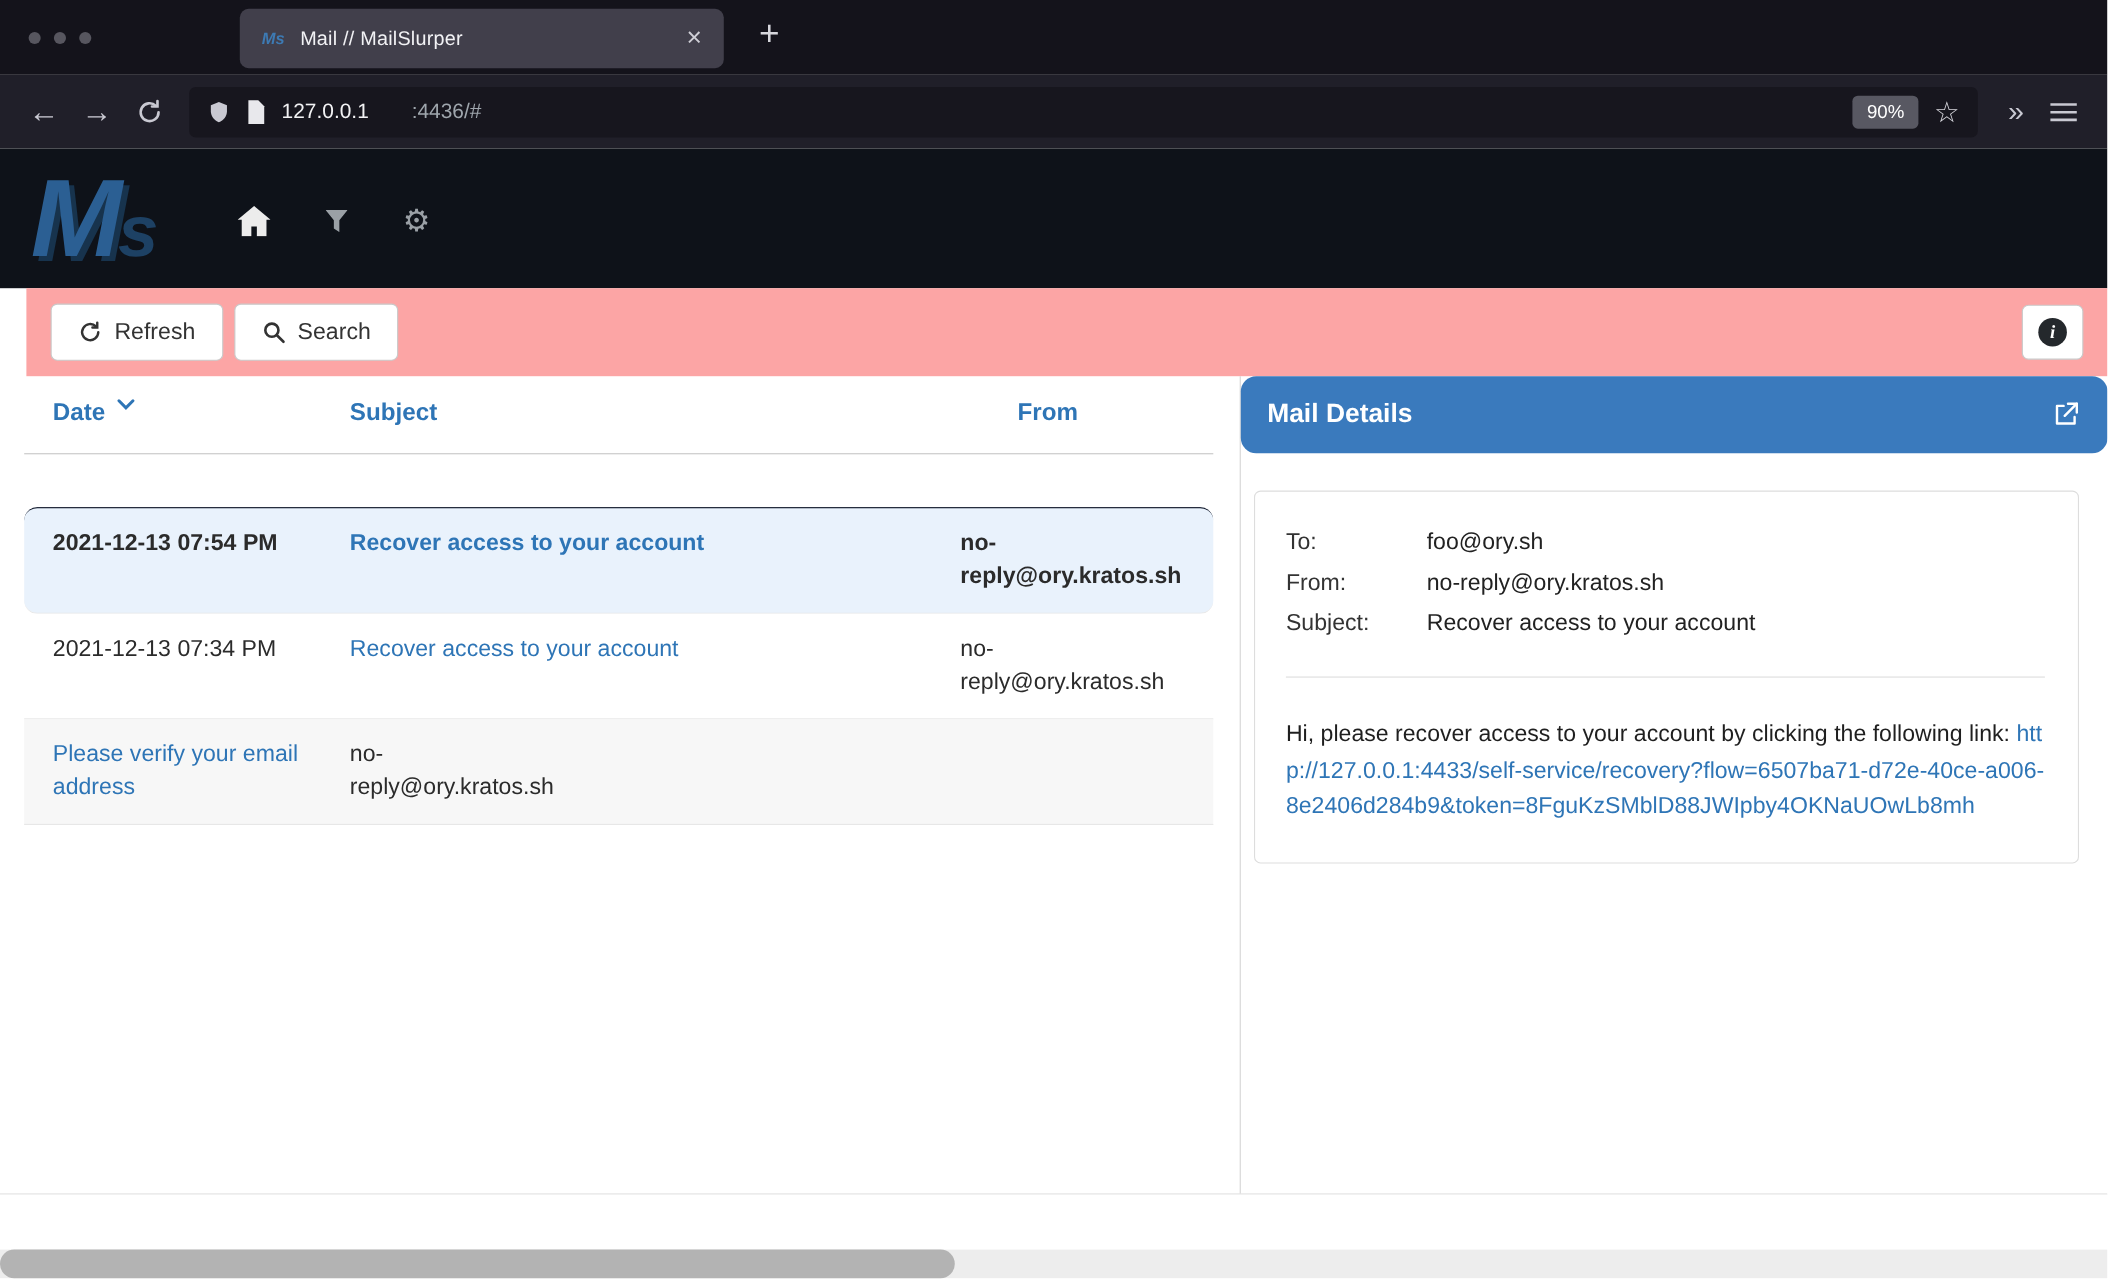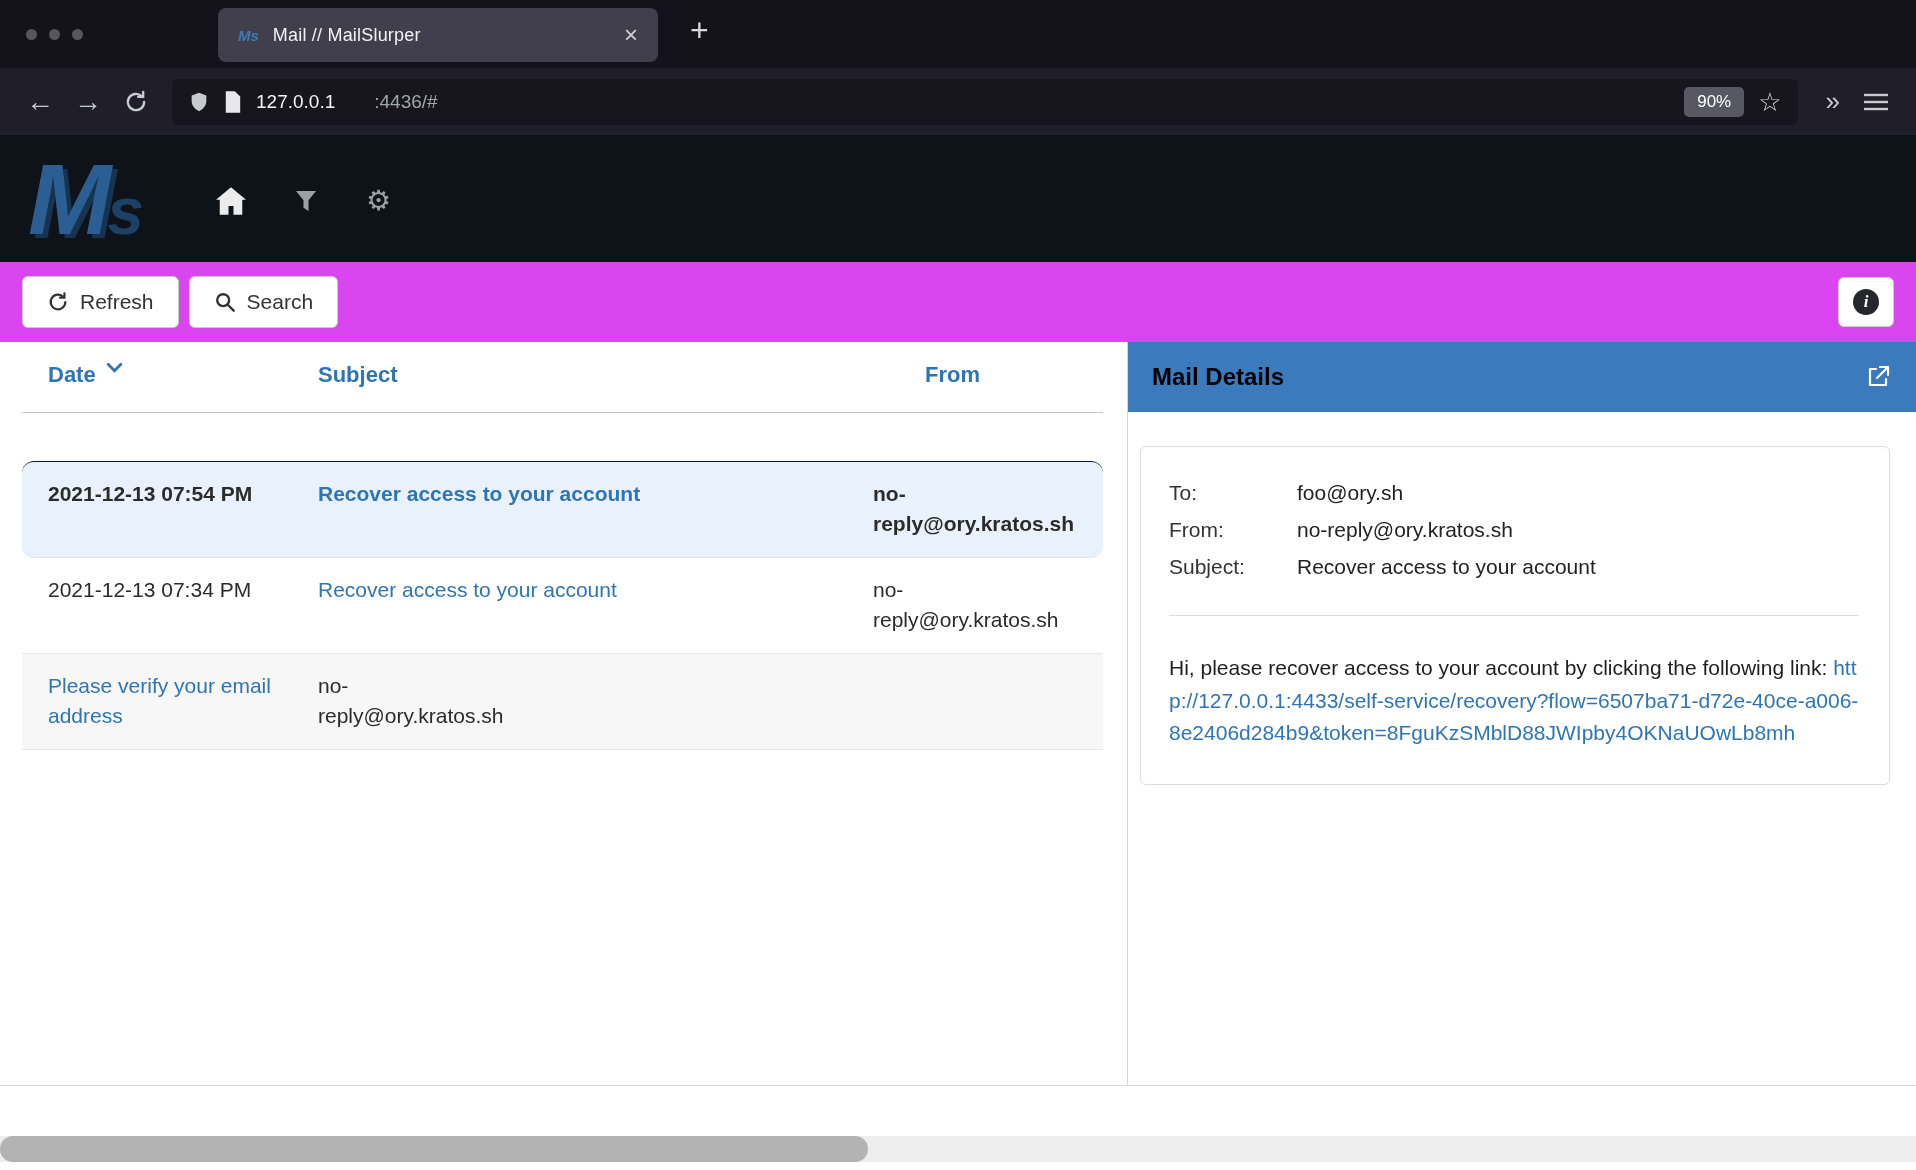--- a/index.html
+++ b/index.html
@@ -32,21 +32,21 @@
   
   .app-header { height:127px; background:#0e1219; display:flex; align-items:center; overflow:hidden; }
   .logo { margin-left:28px; line-height:1; white-space:nowrap; }
   .logo-m { font-size:100px; font-weight:bold; font-style:italic; color:#2b5f93; text-shadow:5px 4px 0 #17334d; }
   .logo-s { font-size:66px; font-weight:bold; font-style:italic; color:#1d4164; margin-left:-4px; }
   .header-icons { display:flex; align-items:center; gap:50px; margin-left:72px; margin-top:4px; }
   .hicon { display:flex; align-items:center; justify-content:center; }
   .gear-glyph { font-size:28px; color:#9aa0a6; line-height:1; }
 
   
-  .toolbar { height:80px; background:#d946ef; display:flex; align-items:center; padding:0 22px; gap:10px; }
+  .toolbar { height:80px; background:#fca5a5; display:flex; align-items:center; padding:0 22px; gap:10px;margin-left:24px; }
   .btn { display:flex; align-items:center; gap:11px; border:1px solid #c9c9c9; border-radius:6px;
          background:#fff; padding:13px 24px; font-size:21px; color:#333; }
   .info-btn { margin-left:auto; width:56px; height:50px; border:1px solid #c9c9c9; border-radius:6px;
               display:flex; align-items:center; justify-content:center; background:#fff; }
   .info-circle { width:26px; height:26px; border-radius:50%; background:#24282c; color:#fff;
                  display:flex; align-items:center; justify-content:center;
                  font-family:"Liberation Serif", serif; font-style:italic; font-size:17px; font-weight:bold; }
 
   
   .content { display:flex; height:744px; border-bottom:1px solid #d9d9d9; }
@@ -60,22 +60,22 @@
   .rows { margin-top:48px; }
   .row { display:grid; grid-template-columns:270px 555px 1fr; padding:17px 0 17px 26px;
          font-size:21px; line-height:1.45; border-bottom:1px solid #e7e7e7; color:#2b2b2b; }
   .row.selected { background:#e9f2fc; font-weight:bold; border-top:1px solid #0f172a;border-radius:12px; }
   .row.striped { background:#f7f7f7; }
   .cell-date { max-width:210px; }
   .cell-subject a, .subject-link { color:#2e75b6; text-decoration:none; }
   .cell-from { max-width:212px; }
 
   .right-pane { flex:1; display:flex; flex-direction:column; }
-  .details-header { height:70px; background:#3a7abd; color:#000000; display:flex; align-items:center;
-                    padding:0 26px 0 24px; font-size:24px; font-weight:bold; }
+  .details-header { height:70px; background:#3a7abd; color:#ffffff; display:flex; align-items:center;
+                    padding:0 26px 0 24px; font-size:24px; font-weight:bold;border-radius:14px; }
   .external-icon { margin-left:auto; display:flex; }
   .details-card { margin:34px 26px 0 12px; border:1px solid #ddd; border-radius:6px;
                   padding:28px 30px 34px 28px; background:#fff; }
   .meta-row { display:grid; grid-template-columns:128px 1fr; font-size:21px; line-height:1.75; color:#222; }
   .meta-label { color:#333; }
   .card-divider { border:none; border-top:1px solid #ddd; margin:30px 0 36px; }
   .body-text { font-size:21px; line-height:1.55; color:#1f1f1f; }
   .body-link { color:#2e75b6; text-decoration:none; word-break:break-all; }
 
   

